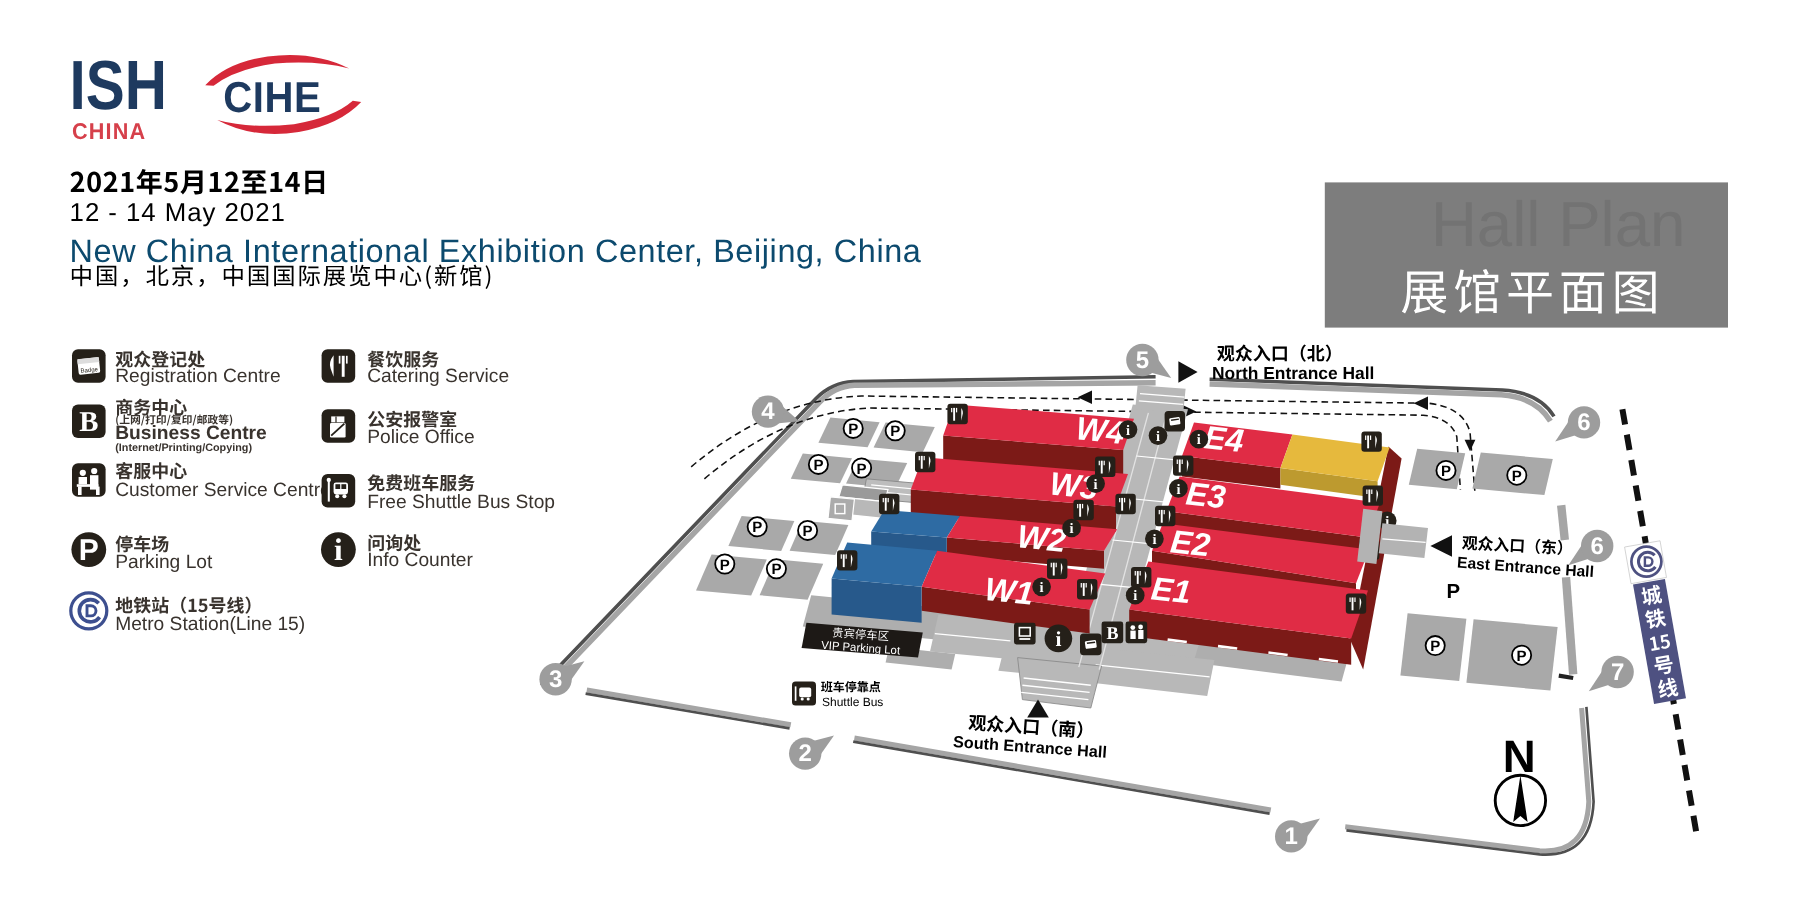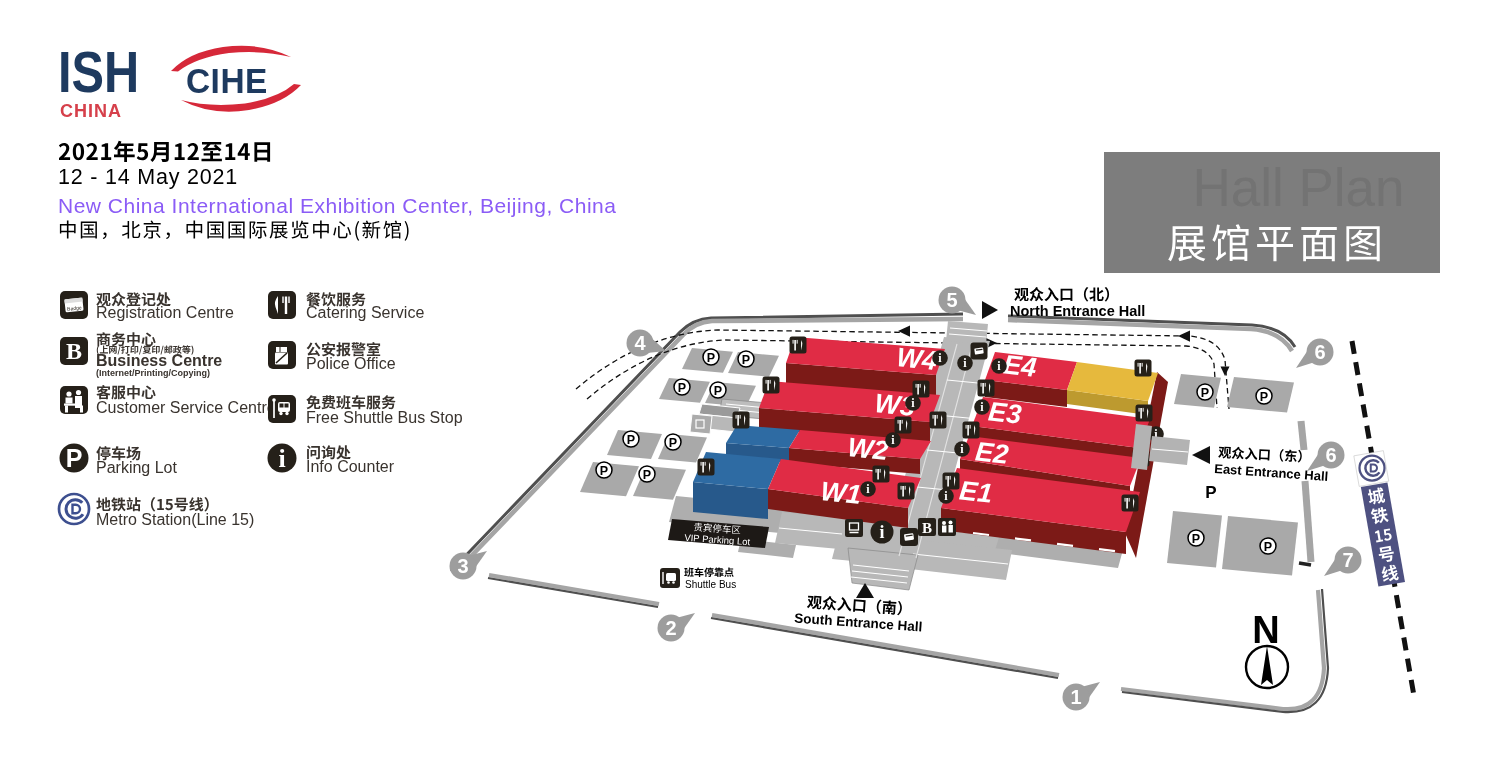--- a/index.html
+++ b/index.html
@@ -5,21 +5,21 @@
 .abs{position:absolute}
 </style></head><body>
 <div class="abs" style="left:58px;top:38px;color:#1e3a5f;font-size:58px;font-weight:bold;transform:scaleX(0.84);transform-origin:left top">ISH</div>
 <div class="abs" style="left:60px;top:100px;color:#d6404b;font-size:19px;font-weight:bold;letter-spacing:1px;transform:scaleX(0.95);transform-origin:left top">CHINA</div>
 <svg class="abs" style="left:160px;top:40px" width="150" height="80" viewBox="0 0 150 80">
 <path d="M11,31 Q29,12 63,7 Q101,2 131,17 Q103,10 69,13 Q36,17.5 18,31.5 Z" fill="#d62839"></path>
 <path d="M141,45 Q123,64 89,70 Q51,76 21,60 Q49,67.5 85,63.5 Q118,58 134,44 Z" fill="#d62839"></path>
 <text x="26" y="53" font-family="Liberation Sans, sans-serif" font-size="36" font-weight="bold" fill="#1e3a5f" letter-spacing="0.5" transform="translate(26 0) scale(0.93 1) translate(-26 0)">CIHE</text>
 </svg>
 <div class="abs" style="left:58px;top:165px;color:#000;font-size:21.5px;font-weight:normal;letter-spacing:0.8px">12 - 14 May 2021</div>
-<div class="abs" style="left:58px;top:194px;color:#8b5cf6;font-size:21px;letter-spacing:0.5px">New China International Exhibition Center, Beijing, China</div>
+<div class="abs" style="left:58px;top:194px;color:#0c4a6e;font-size:27px;letter-spacing:0.5px">New China International Exhibition Center, Beijing, China</div>
 <div class="abs" style="left:1104px;top:152px;width:336px;height:121px;background:#7d7d7d"></div>
 <div class="abs" style="left:1104px;top:157px;width:389px;text-align:center;color:#737373;font-size:53px">Hall Plan</div>
 <svg class="abs" style="left:0;top:0" width="1500" height="762" viewBox="0 0 1500 762">
 <path d="M451,571 L680,332 Q693,319 711,318 L963,314" fill="none" stroke="#4f4f4f" stroke-width="3"></path>
 <path d="M454,574 L683,335 Q695,322 712,321 L963,319" fill="none" stroke="#a5a5a5" stroke-width="4.6"></path>
 <path d="M1008,316 L1252,325 Q1283,327 1295,347" fill="none" stroke="#4f4f4f" stroke-width="3"></path>
 <path d="M1008,320 L1251,329 Q1280,331 1292,351" fill="none" stroke="#a5a5a5" stroke-width="4.6"></path>
 <path d="M489,575 L659,604" fill="none" stroke="#a5a5a5" stroke-width="4.2"></path>
 <path d="M488,578 L658,607" fill="none" stroke="#4f4f4f" stroke-width="2.2"></path>
 <path d="M712,615 L1059,675" fill="none" stroke="#a5a5a5" stroke-width="4.2"></path>

